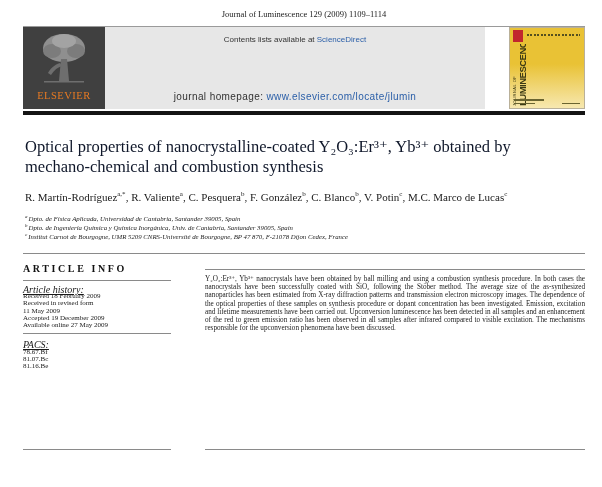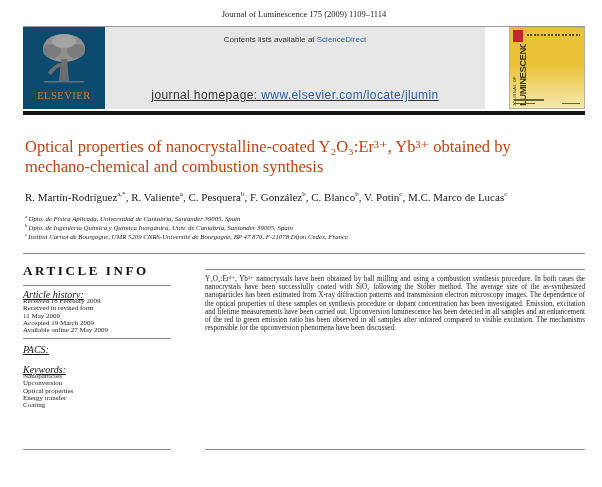--- a/index.html
+++ b/index.html
@@ -19,36 +19,36 @@
     position:relative;overflow:hidden;
   }
   .page{padding:0 17px 0 23px;}
   .citation{
     text-align:center;font-size:8.5px;padding-top:9px;color:#222;
   }
   .top-rule{border-top:1px solid #9a9a9a;margin-top:7px;}
   .header-row{display:flex;align-items:stretch;height:82px;margin-top:0;}
   .logo-col{
     width:82px;display:flex;flex-direction:column;align-items:center;
-    justify-content:flex-start;padding-top:4px;background:#0c4a6e;
+    justify-content:flex-start;padding-top:4px;background:#404040;
   }
   .logo-col svg{display:block;}
   .elsevier-word{
     font-size:10.5px;color:var(--elsevier_orange);letter-spacing:.5px;
     font-family:"Liberation Serif",serif;margin-top:1px;
   }
   .masthead{
     flex:1;background:var(--masthead_gray);margin-right:24px;
     display:flex;flex-direction:column;justify-content:space-between;
     text-align:center;padding:8px 0 7px;
   }
   .contents-line{font-family:"Liberation Sans",sans-serif;font-size:8px;color:#333;}
   .contents-line .link{color:var(--link_blue);}
   .masthead-title{font-size:17px;color:#111;}
-  .homepage-line{font-family:"Liberation Sans",sans-serif;font-size:12px;letter-spacing:.4px;color:#333;text-decoration:underline;}
+  .homepage-line{font-family:"Liberation Sans",sans-serif;font-size:10px;letter-spacing:.4px;color:#333;}
   .homepage-line .link{color:var(--link_blue);}
   .cover{
     width:74px;position:relative;border:1px solid #b9b099;
     background:linear-gradient(180deg,var(--cover_yellow_top) 0%,var(--cover_yellow_top) 45%,var(--cover_yellow_bottom) 100%);
   }
   .cover-redbox{position:absolute;top:2px;left:3px;width:10px;height:12px;background:var(--cover_red);}
   .cover-topstrip{
     position:absolute;top:6px;left:17px;right:4px;height:2px;
     background:repeating-linear-gradient(90deg,#55501f 0 2px,transparent 2px 3.5px);
   }
@@ -61,51 +61,51 @@
     height:62px;overflow:hidden;
   }
   .vtext.small{font-size:4px;letter-spacing:.5px;margin-right:1px;}
   .vtext.big{font-size:9.5px;font-weight:bold;letter-spacing:-.5px;}
   .cover-bottombars{position:absolute;left:4px;bottom:4px;width:30px;}
   .cover-bottombars .bar{height:1.5px;background:#6a6430;margin-top:2px;}
   .cover-bottombars .bar.short{width:70%;}
   .cover-brbar{position:absolute;right:4px;bottom:4px;width:18px;height:1.5px;background:#6a6430;}
   .black-bar{height:4px;background:#141414;margin-top:2px;}
   .article-title{
-    font-size:16.5px;line-height:1.22;font-weight:normal;color:#c2410c;
+    font-size:16.5px;line-height:1.22;font-weight:normal;color:#0f172a;
     margin:22px 0 0 2px;max-width:545px;
   }
   .authors{margin:13px 0 0 2px;font-size:11px;max-width:520px;line-height:1.35;}
   .authors sup{font-size:7px;}
   .author:not(:last-of-type)::after{content:", ";}
   .affils{margin:9px 0 0 2px;font-size:6.8px;font-style:italic;line-height:1.35;color:#222;}
   .affil sup{font-size:5px;margin-right:1px;}
   .section-rule{border-top:1px solid var(--rule_gray);margin-top:11px;}
   .columns{display:flex;height:200px;}
   .col-left{width:148px;padding-top:9px;position:relative;}
   .col-gap{width:34px;}
   .col-right{flex:1;padding-top:9px;position:relative;}
-  .col-heading{font-size:13px;font-weight:bold;letter-spacing:2.6px;color:#111;}
+  .col-heading{font-size:10px;font-weight:bold;letter-spacing:2.6px;color:#111;}
   .heading-rule{border-top:1px solid var(--rule_gray);margin:6px 0 5px;}
   .info-label{font-size:10px;font-style:italic;line-height:7.3px;text-decoration:underline;}
   .info-line{font-size:7px;line-height:7.3px;}
   .mid-rule{border-top:1px solid var(--rule_gray);margin:4px 0 7px;}
   .pacs-block{margin-top:5px;}
   .keywords-block{margin-top:12px;}
   .abstract-text{font-size:7.2px;line-height:8.3px;text-align:justify;color:#1b1b1b;}
   .copyright{font-size:7.2px;text-align:right;margin-top:4px;}
   .bottom-rule{position:absolute;bottom:4px;left:0;right:0;border-top:1px solid var(--rule_gray);}
   sup{line-height:0;}
 </style>
 </head>
 <body>
 
 <div class="page">
 
-  <div class="citation">Journal of Luminescence 175 (2009) 1109–1114</div>
+  <div class="citation">Journal of Luminescence 129 (2009) 1109–1114</div>
   <div class="top-rule"></div>
 
   <div class="header-row">
     <div class="logo-col">
       <svg width="56" height="58" viewBox="0 0 56 58">
         <ellipse cx="28" cy="17" rx="21" ry="14" fill="#8f8f8f"></ellipse>
         <ellipse cx="16" cy="20" rx="9" ry="7" fill="#7c7c7c"></ellipse>
         <ellipse cx="40" cy="20" rx="9" ry="7" fill="#7c7c7c"></ellipse>
         <ellipse cx="28" cy="10" rx="12" ry="7" fill="#a3a3a3"></ellipse>
         <path d="M25 28 L23 50 L33 50 L31 28 Z" fill="#6e6e6e"></path>
@@ -171,36 +171,31 @@
   <div class="columns">
     <div class="col-left">
       <div class="col-heading">ARTICLE INFO</div>
       <div class="heading-rule"></div>
       <div class="info-label">Article history:</div>
       <div>
 
       <div class="info-line">Received 18 February 2009</div>
           <div class="info-line">Received in revised form</div>
           <div class="info-line">11 May 2009</div>
-          <div class="info-line">Accepted 19 March 2009</div>
+          <div class="info-line">Accepted 19 December 2009</div>
           <div class="info-line">Available online 27 May 2009</div>
         </div>
       <div class="mid-rule"></div>
       <div class="pacs-block">
         <div class="info-label">PACS:</div>
-      </div>
-      <div class="keywords-block">
-        <div class="info-label">Keywords:</div>
         <div>
 
-        <div class="info-line">Nanoparticles</div>
-            <div class="info-line">Upconversion</div>
-            <div class="info-line">Optical properties</div>
-            <div class="info-line">Energy transfer</div>
-            <div class="info-line">Coating</div>
+        <div class="info-line">78.67.Bf</div>
+            <div class="info-line">81.07.Bc</div>
+            <div class="info-line">81.16.Be</div>
           </div>
       </div>
       <div class="bottom-rule"></div>
     </div>
 
     <div class="col-gap"></div>
 
     <div class="col-right">
       <div class="heading-rule"></div>
       <div class="abstract-text">Y₂O₃:Er³⁺, Yb³⁺ nanocrystals have been obtained by ball milling and using a combustion synthesis procedure. In both cases the nanocrystals have been successfully coated with SiO₂ following the Stöber method. The average size of the as-synthesized nanoparticles has been estimated from X-ray diffraction patterns and transmission electron microscopy images. The dependence of the optical properties of these samples on synthesis procedure or dopant concentration has been investigated. Emission, excitation and lifetime measurements have been carried out. Upconversion luminescence has been detected in all samples and an enhancement of the red to green emission ratio has been observed in all samples after infrared compared to visible excitation. The mechanisms responsible for the upconversion phenomena have been discussed.</div>

